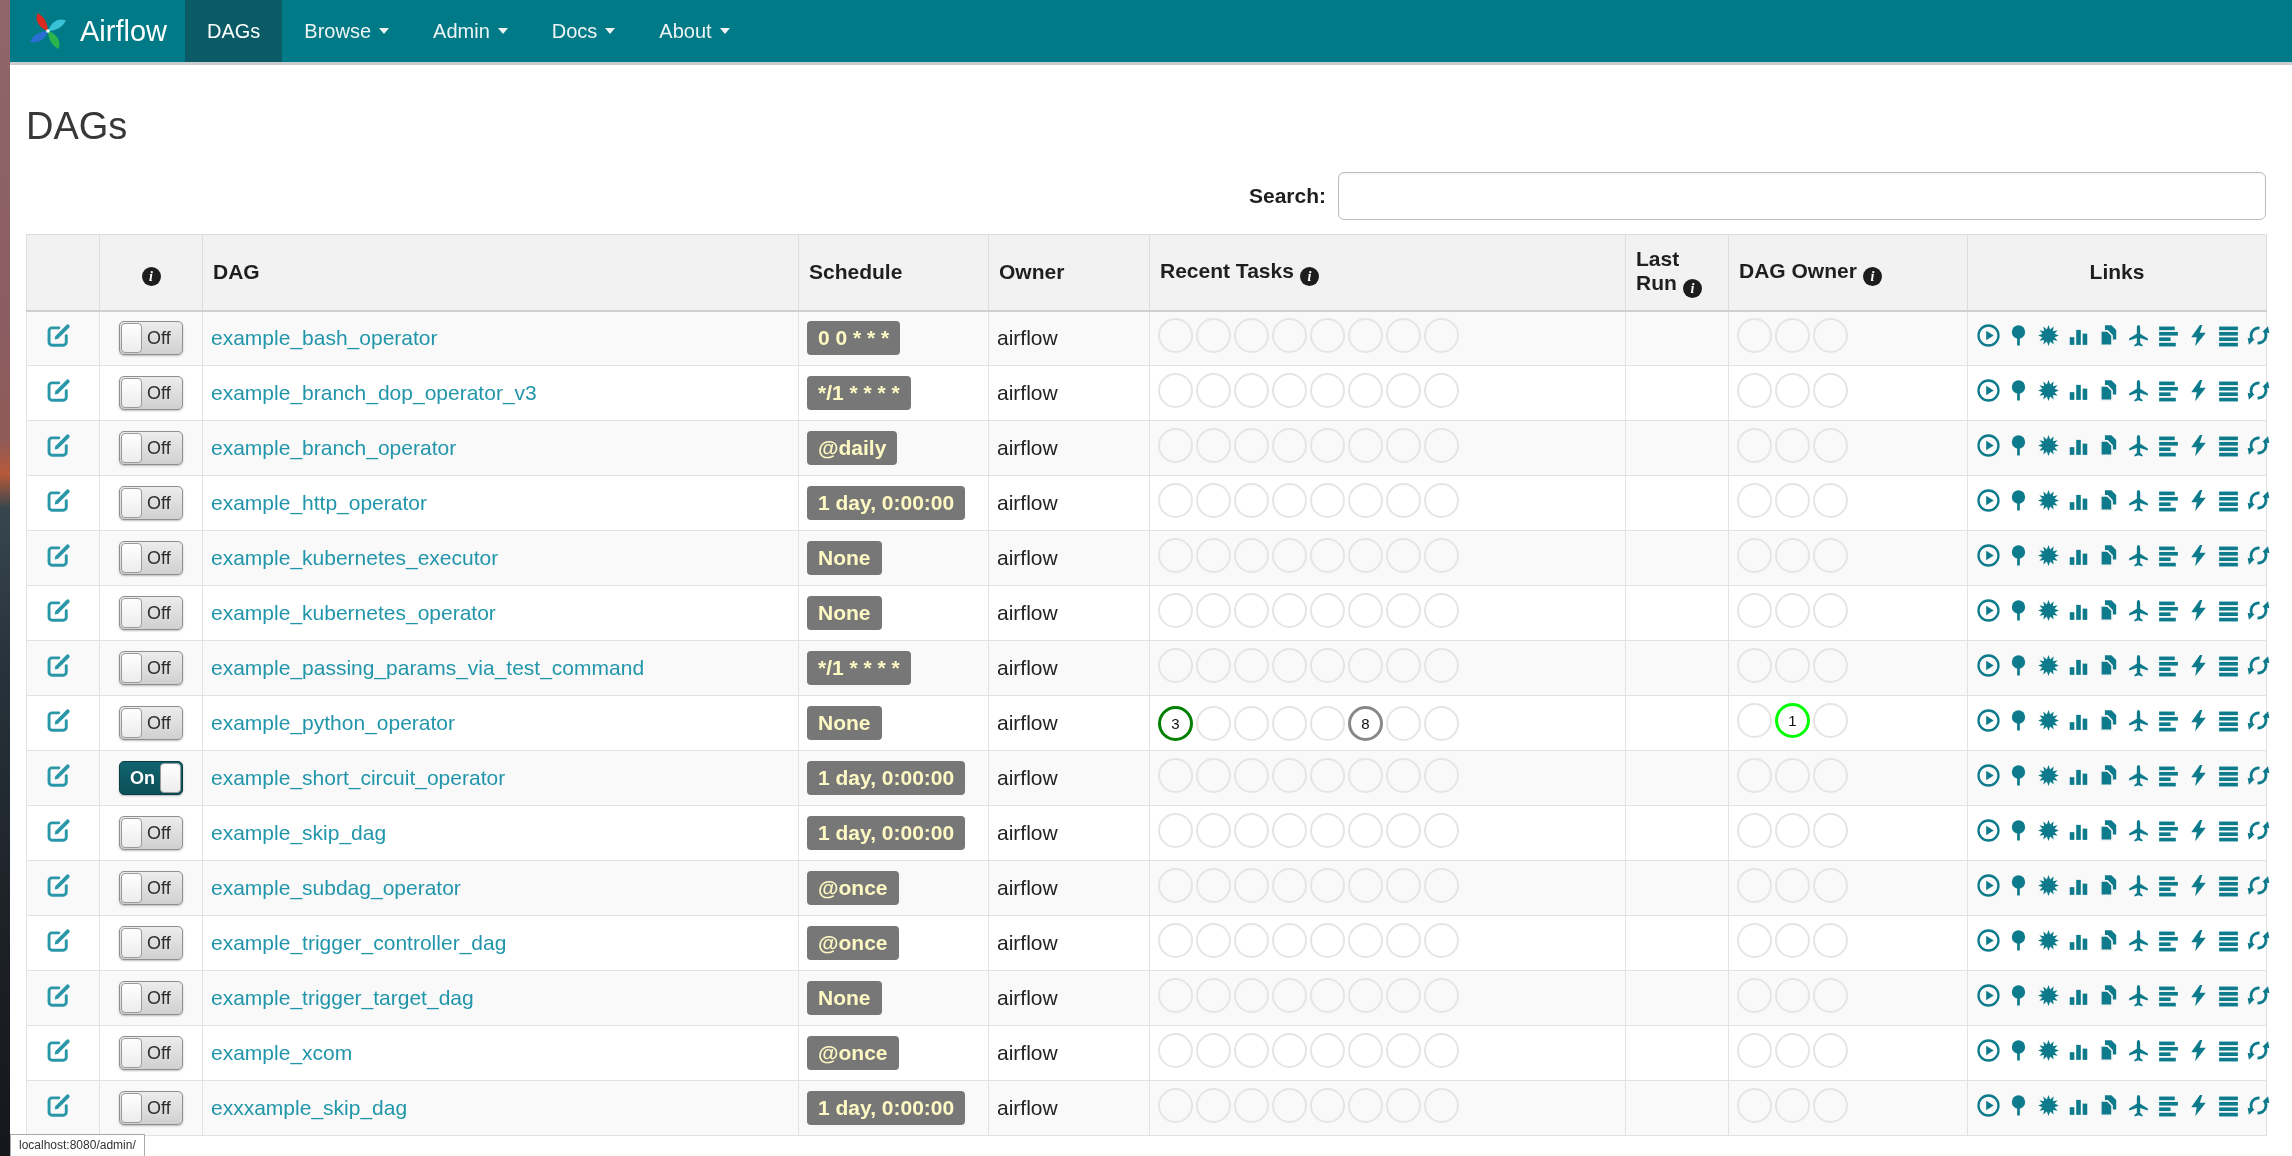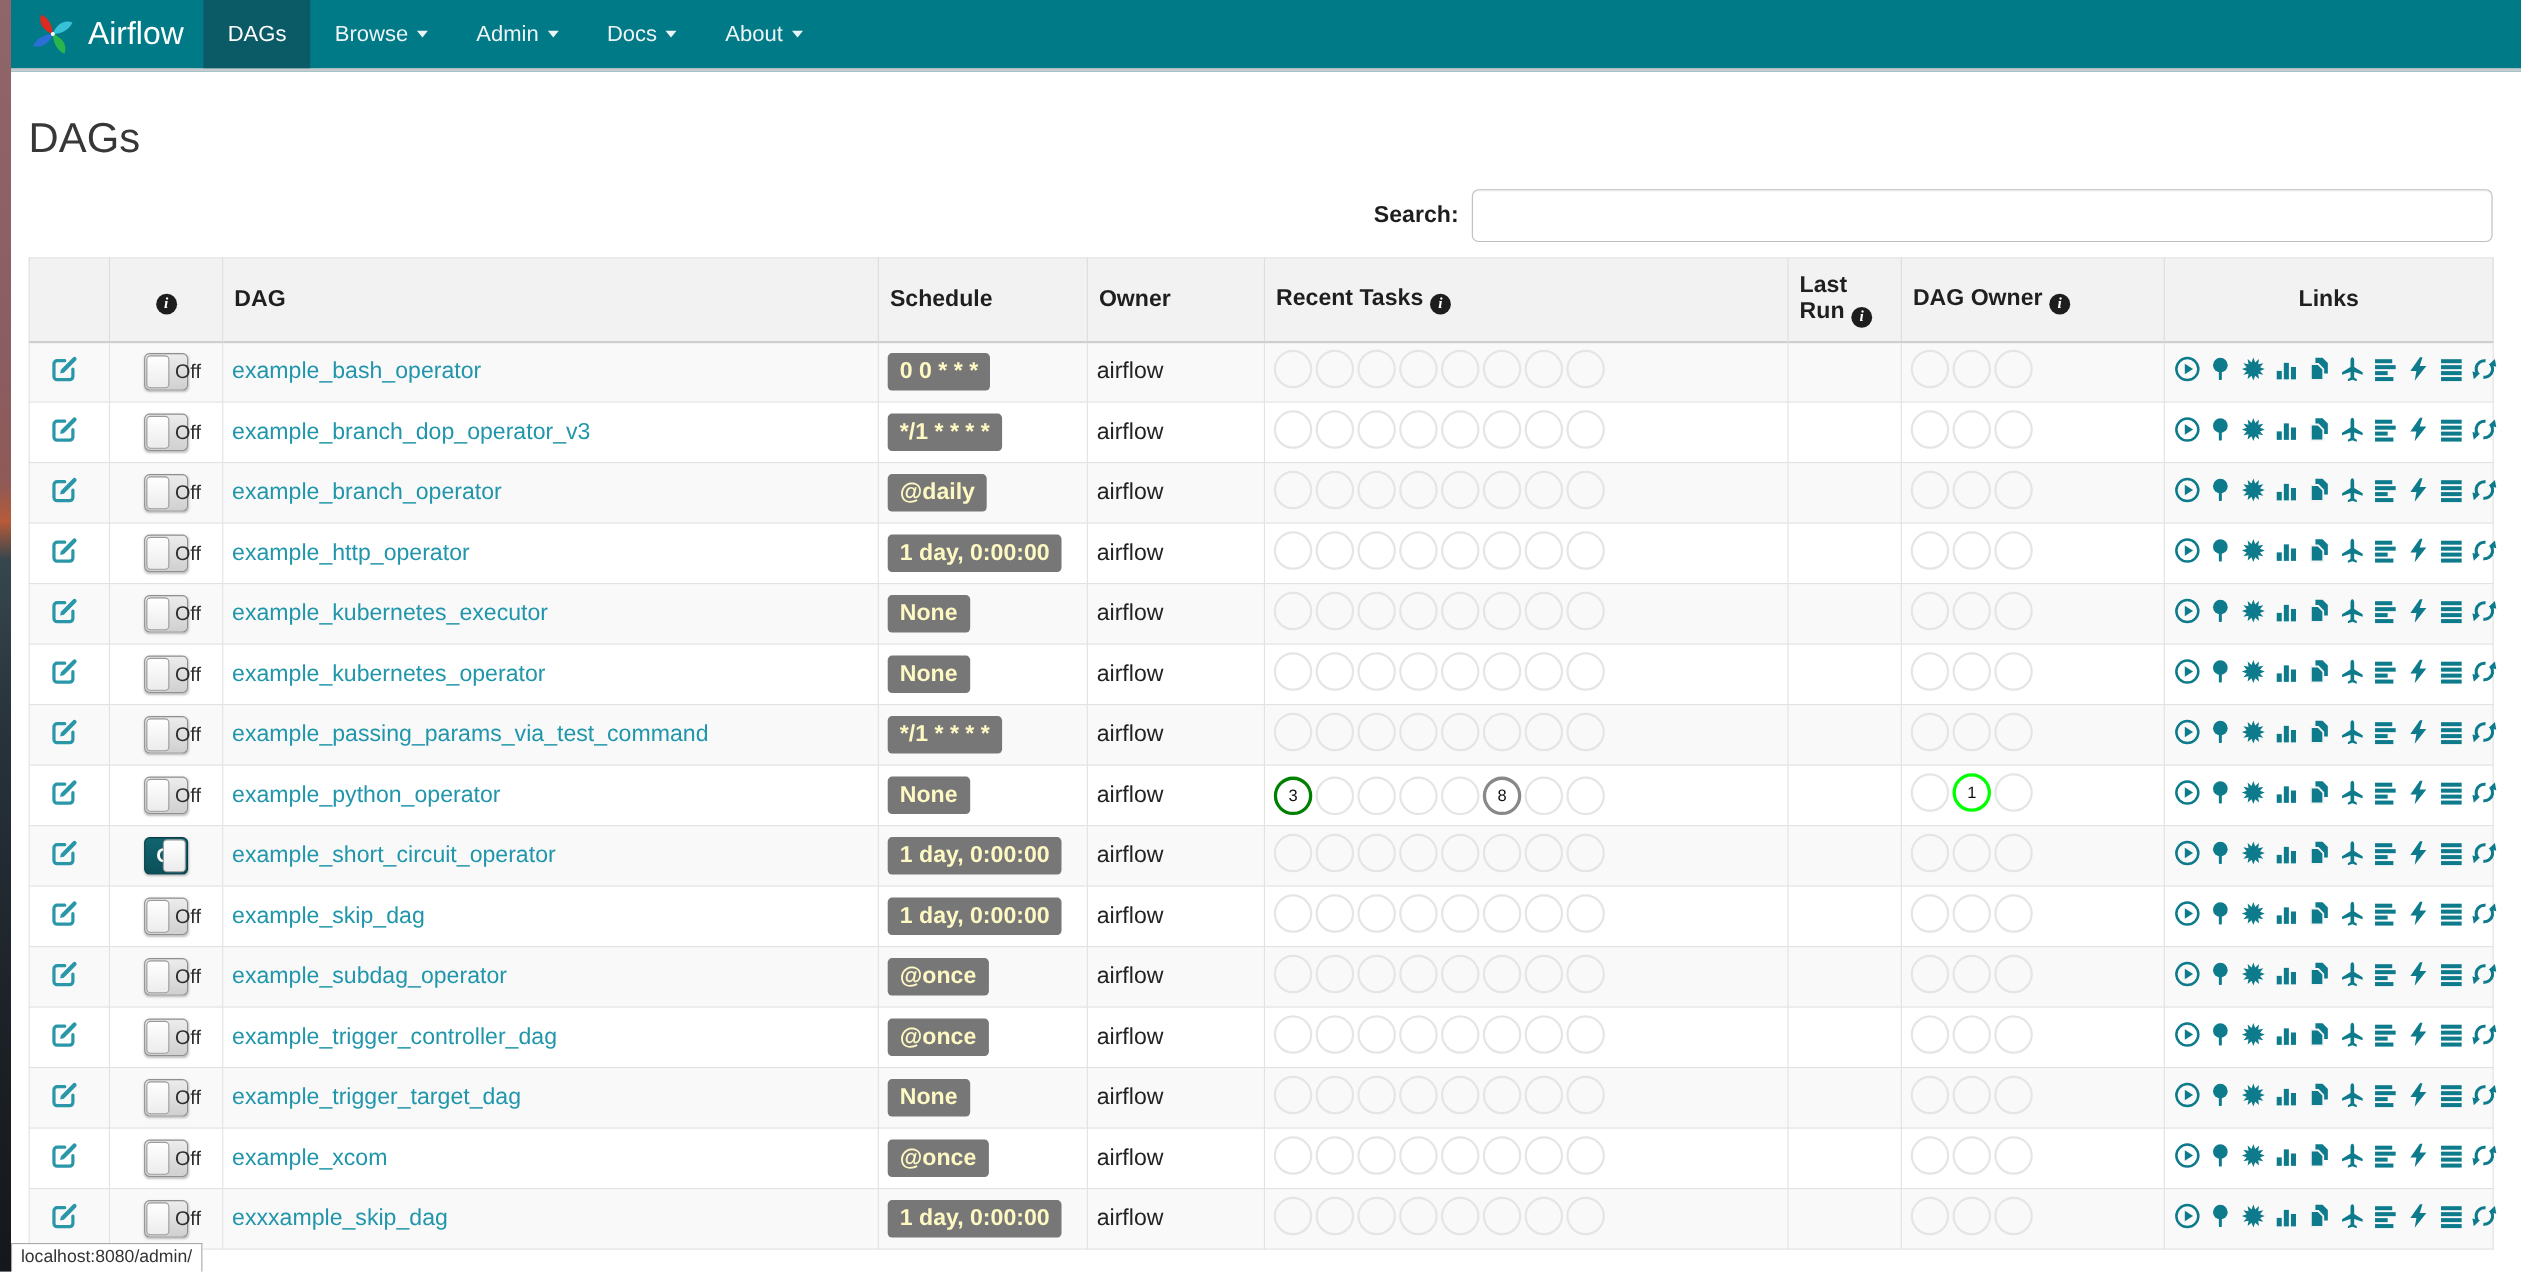--- a/index.html
+++ b/index.html
@@ -51,21 +51,21 @@
   .info-badge { display:inline-flex; align-items:center; justify-content:center;
                 width:19px; height:19px; border-radius:50%; background:#1d1d1d; color:#fff;
                 font:italic bold 14px "Liberation Serif", serif; vertical-align:-3px;
                 margin-left:6px; }
 
   .edit-link { display:inline-flex; width:27px; height:27px; color:#2a97a9; cursor:pointer;
                margin-left:10px; }
 
   
   .c-toggle { text-align:center; }
-  .toggle { position:relative; display:inline-flex; align-items:center; width:40px; height:34px;
+  .toggle { position:relative; display:inline-flex; align-items:center; width:64px; height:34px;
             border-radius:5px; border:1px solid #8f8f8f; cursor:pointer;
             box-shadow:0 1px 2px rgba(0,0,0,.25); font-size:18px; }
   .toggle .knob { position:absolute; top:1px; width:21px; height:30px;
                   background:linear-gradient(#ffffff,#ececec); border:1px solid #9a9a9a;
                   border-radius:4px; }
   .toggle.off { background:linear-gradient(#ececec,#d0d0d0); color:#2d2d2d; }
   .toggle.off .knob { left:1px; }
   .toggle.off .tlabel { margin-left:27px; }
   .toggle.on { background:linear-gradient(#11646f,#0b4f59); color:#fff; border-color:#083d45; }
   .toggle.on .knob { right:1px; }
@@ -82,21 +82,21 @@
              font-size:15px; color:#111; flex:none; }
   .tcircle.counted { border-width:3px; cursor:pointer; }
 
   .c-links { text-align:center; }
   .links-wrap { display:inline-flex; align-items:center; gap:5px; }
   .link-icon { width:25px; height:25px; color:#0d7b8b; cursor:pointer; display:inline-flex; }
   .link-icon svg { width:100%; height:100%; }
 
   
   .status-bar { position:fixed; left:10px; bottom:0; background:#fff; border:1px solid #a9a9a9;
-                border-bottom:none; padding:3px 8px 4px 8px; font-size:16px; color:#333; z-index:100; }
+                border-bottom:none; padding:3px 8px 4px 8px; font-size:12px; color:#333; z-index:100; }
 </style>
 </head>
 <body>
 
 <div class="wallpaper"></div>
 
 <div class="navbar">
   <div class="brand">
     <svg viewBox="0 0 48 48">
       <path d="M24 24 C15 21 9 13 12.5 4.5 C20 8 23.5 15 24 24 Z" fill="#d92b1f"></path>

